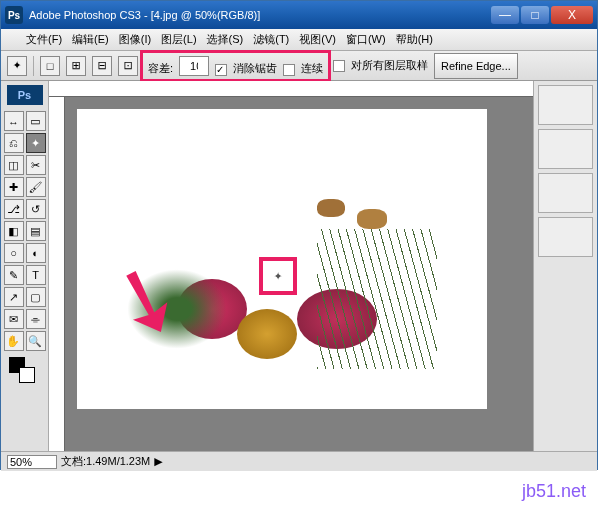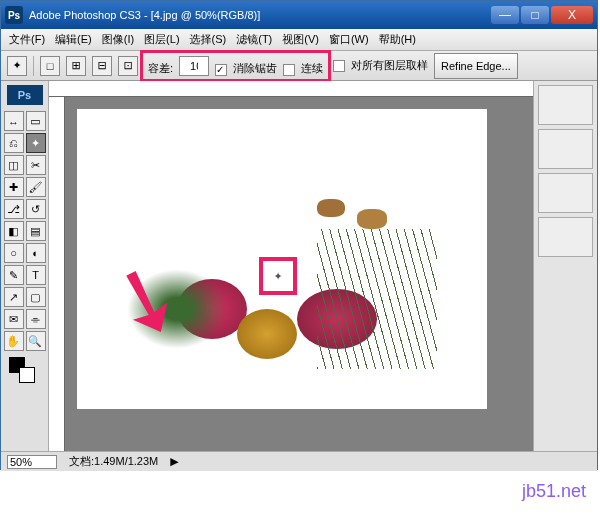--- a/index.html
+++ b/index.html
@@ -6,21 +6,21 @@
 body{background:#fff;width:600px;height:514px;overflow:hidden;position:relative}
 .window{width:598px;height:470px;border:1px solid #3a6ea5;background:#3b82f6}
 .titlebar{height:28px;background:linear-gradient(#2e73c8,#1b5fb0 50%,#0d4a97);display:flex;align-items:center;padding:0 4px;color:#fff}
 .titlebar .icon{width:18px;height:18px;background:#0a3d6e;border-radius:3px;display:flex;align-items:center;justify-content:center;margin-right:6px;font-weight:bold;font-size:10px}
 .titlebar .title{flex:1}
 .winbtns{display:flex;gap:2px}
 .winbtn{width:28px;height:18px;border-radius:3px;display:flex;align-items:center;justify-content:center;color:#fff;font-size:12px}
 .min{background:linear-gradient(#7aa7e0,#3a6fc0)}
 .max{background:linear-gradient(#7aa7e0,#3a6fc0)}
 .close{background:linear-gradient(#e46a5a,#c23a2a);width:42px}
-.menubar{height:22px;background:linear-gradient(#f5f5f5,#e0e0e0);border-bottom:1px solid #aaa;display:flex;align-items:center;padding:0 4px;gap:2px}
+.menubar{height:22px;background:linear-gradient(#f5f5f5,#e0e0e0);border-bottom:1px solid #aaa;display:flex;align-items:center;padding:0 21px;gap:2px}
 .menuitem{padding:2px 4px}
 .optbar{height:30px;background:linear-gradient(#eee,#dcdcdc);border-bottom:1px solid #999;display:flex;align-items:center;padding:0 6px;gap:6px;position:relative}
 .opt-icon{width:20px;height:20px;border:1px solid #888;background:#f0f0f0;display:flex;align-items:center;justify-content:center}
 .highlight{outline:3px solid #e91e63;outline-offset:1px;padding:2px 4px;display:flex;align-items:flex-end;gap:6px}
 .toler-input{width:30px;height:20px;border:1px solid #888;background:#fff;padding:0 10px}
 .chk{width:12px;height:12px;border:1px solid #888;background:#fff;display:inline-block}
 .chk.on:after{content:"✓";font-size:10px;position:relative;top:-2px;left:0}
 .btn{height:26px;border:1px solid #888;background:linear-gradient(#fff,#ddd);padding:0 6px;display:flex;align-items:center}
 .workarea{display:flex;height:370px}
 .toolbox{width:48px;background:#e0e0e0;border-right:1px solid #aaa;padding:4px 2px}
@@ -30,21 +30,21 @@
 .tool.sel{background:#888;border-color:#333;color:#fff}
 .swatches{margin-top:6px;position:relative;height:30px}
 .swatch-f{width:16px;height:16px;border:1px solid #000;background:#000;position:absolute;left:6px;top:0}
 .swatch-b{width:16px;height:16px;border:1px solid #000;background:#fff;position:absolute;left:16px;top:10px}
 .canvas-wrap{flex:1;background:#808080;position:relative;overflow:hidden}
 .ruler-h{height:16px;background:#fff;border-bottom:1px solid #666}
 .ruler-v{width:16px;background:#fff;border-right:1px solid #666;position:absolute;left:0;top:16px;bottom:0}
 .canvas{position:absolute;left:28px;top:28px;width:410px;height:300px;background:#fff}
 .right-panels{width:64px;background:#e4e4e4;border-left:1px solid #aaa;display:flex;flex-direction:column;gap:4px;padding:4px}
 .panel{height:40px;border:1px solid #aaa;background:#eee}
-.statusbar{height:20px;background:#e0e0e0;border-top:1px solid #aaa;display:flex;align-items:center;padding:0 6px;gap:12px}
+.statusbar{height:20px;background:#e0e0e0;border-top:1px solid #aaa;display:flex;align-items:center;padding:0 6px;gap:4px}
 .zoom{width:50px;border:1px solid #888;background:#fff;padding:0 2px}
 .marker{position:absolute;left:210px;top:176px;width:38px;height:38px;border:4px solid #e91e63;background:rgba(255,255,255,0.4);display:flex;align-items:center;justify-content:center;color:#555}
 .arrow{position:absolute;left:60px;top:166px;color:#e91e63;font-size:90px;transform:rotate(18deg);pointer-events:none}
 .watermark{position:absolute;right:14px;bottom:12px;color:#8b5cf6;font-size:18px}
 .painting{position:absolute;left:40px;top:60px;width:340px;height:220px}
 .flower{position:absolute;border-radius:50%}
 .separator{width:1px;height:20px;background:#aaa}
 </style>
 </head>
 <body>

